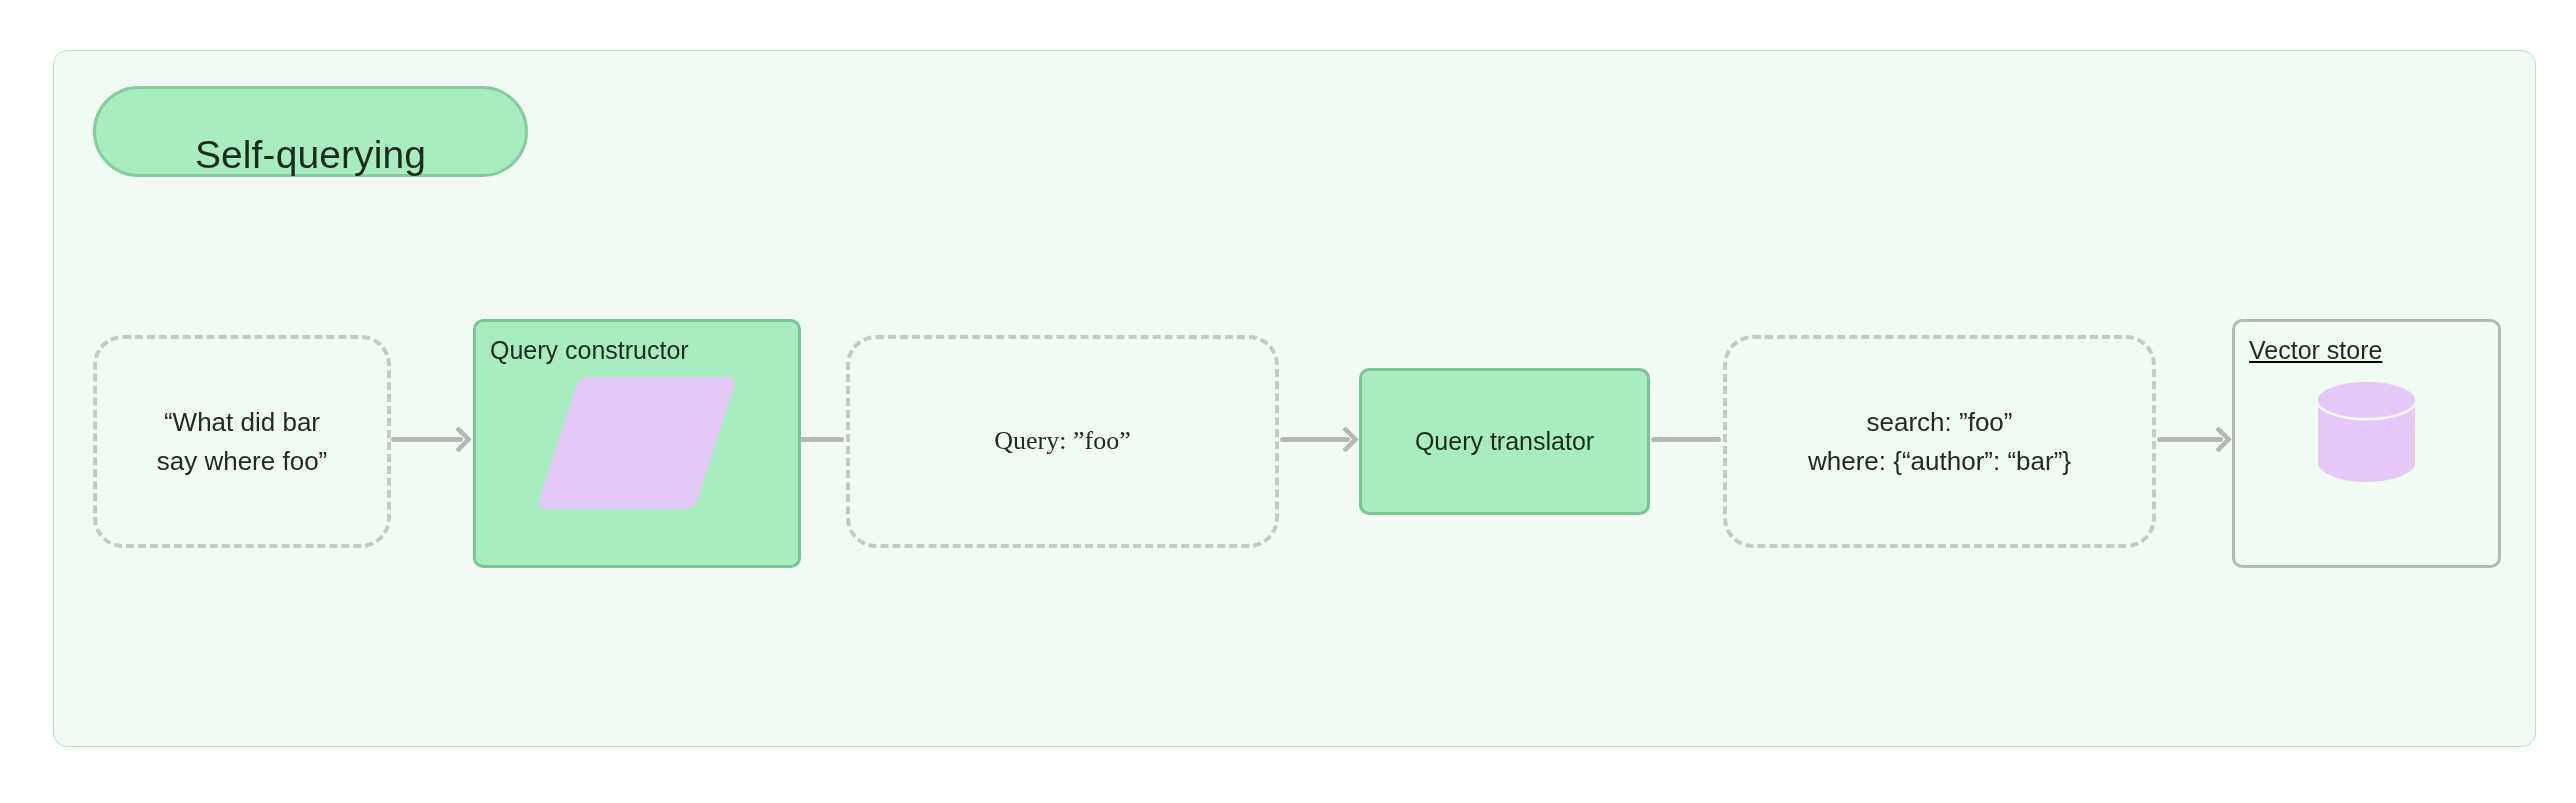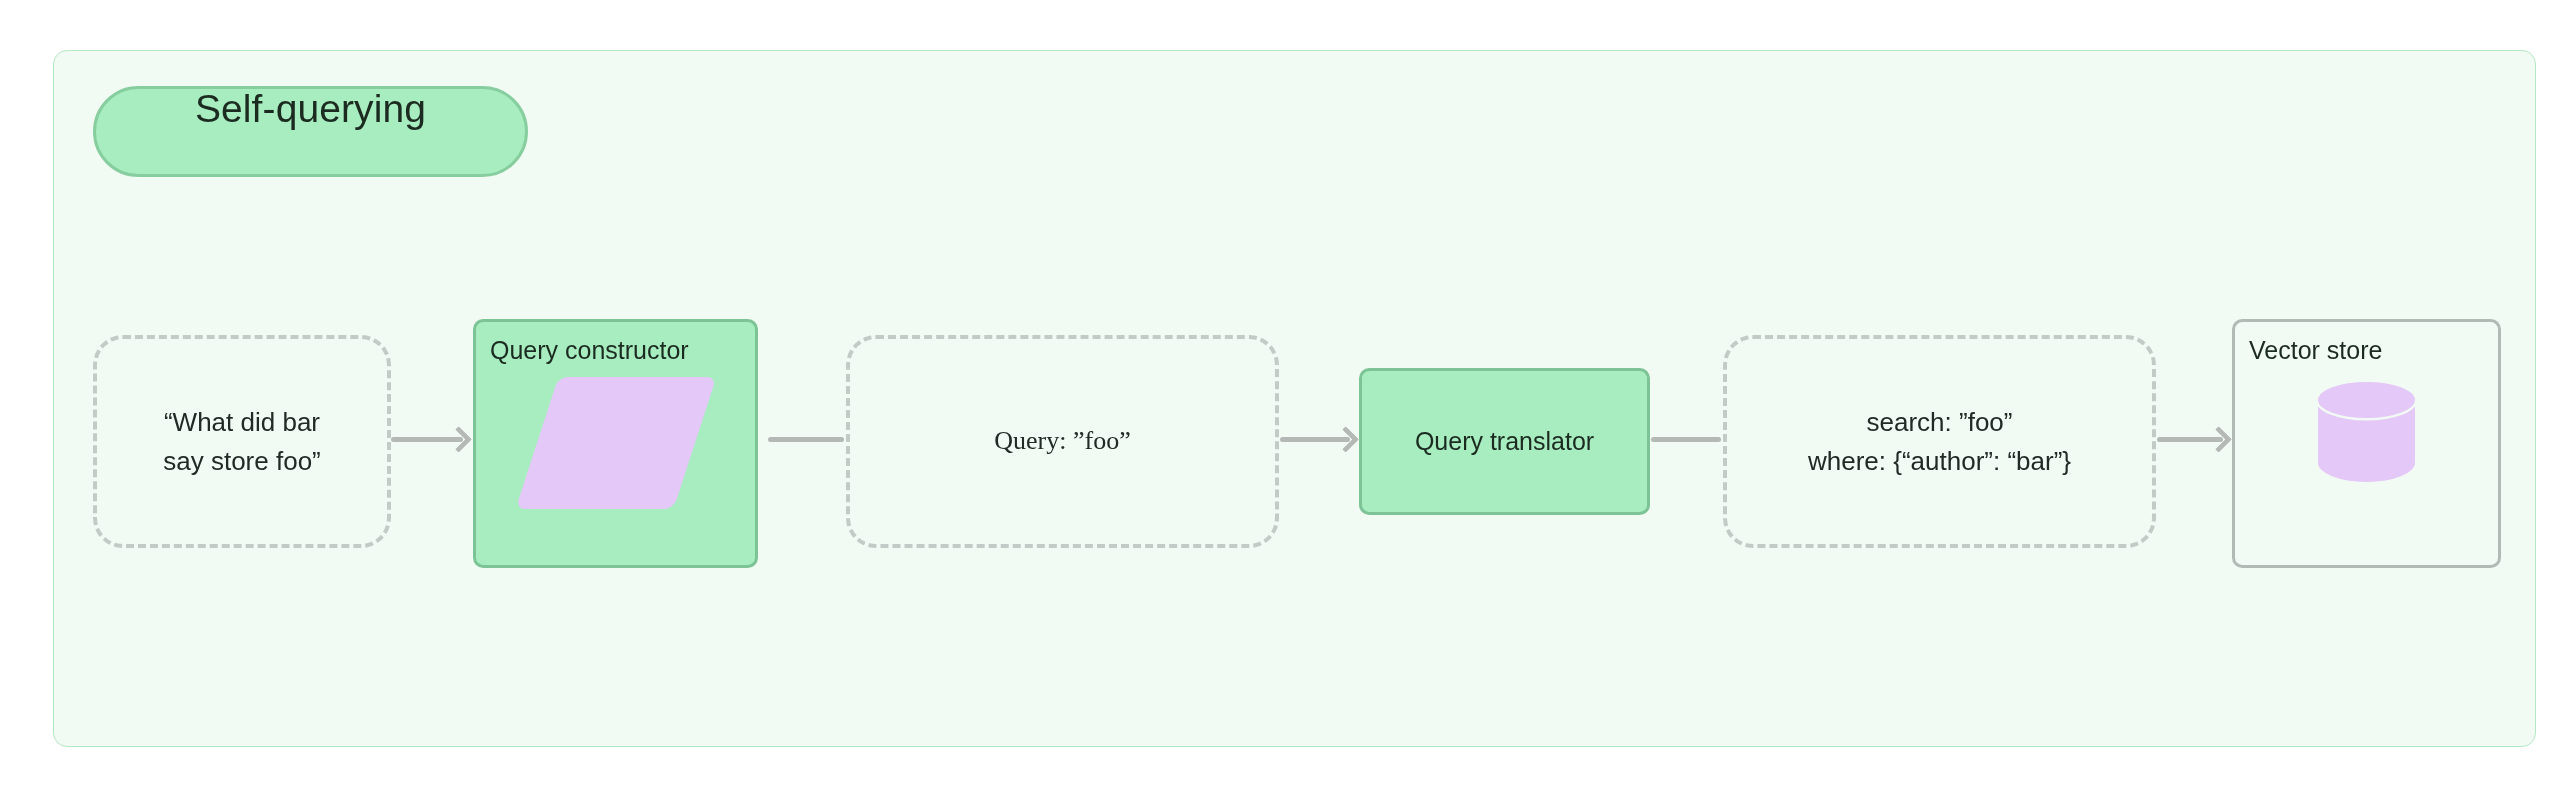--- a/index.html
+++ b/index.html
@@ -39,21 +39,21 @@
     position: absolute;
     left: 93px;
     top: 86px;
     width: 435px;
     height: 91px;
     box-sizing: border-box;
     background: #a8edc0;
     border: 3.2px solid #87ce9f;
     border-radius: 48px;
     display: flex;
-    align-items: flex-start;
+    align-items: flex-end;
     justify-content: center;
   }
   .title-pill .label {
     font-size: 39px;
     color: #1b2b20;
     letter-spacing: 0.1px;
     line-height: 1;
     white-space: nowrap;
   }
 
@@ -100,41 +100,42 @@
     color: #1b2b20;
     line-height: 1;
     white-space: nowrap;
   }
 
   
   .node.store {
     background: #f2faf4;
     border: 3.2px solid #b3bab6;
     border-radius: 10.3px;
+    text-decoration: underline;
   }
   .node.store .node-title {
     font-size: 25px;
     color: #1b2b20;
     line-height: 1;
     white-space: nowrap;
   }
 
   
   #node-question {
     left: 93px;
     top: 335px;
     width: 298px;
     height: 213px;
   }
 
   
   #node-query-constructor {
     left: 473px;
     top: 319px;
-    width: 285px;
+    width: 328px;
     height: 249px;
     justify-content: flex-start;
     padding-top: 15.5px;
   }
   #node-query-constructor .node-title {
     align-self: flex-start;
     padding-left: 14px;
   }
   .parallelogram {
     width: 158px;
@@ -256,21 +257,21 @@
     <div class="edge" id="edge-3">
       <span class="head"></span>
     </div>
     <div class="edge" id="edge-4"></div>
     <div class="edge" id="edge-5">
       <span class="head"></span>
     </div>
 
     <div class="node dashed" id="node-question">
       <div class="node-text">“What did bar</div>
-      <div class="node-text">say store foo”</div>
+      <div class="node-text">say where foo”</div>
     </div>
 
     <div class="node process" id="node-query-constructor">
       <div class="node-title">Query constructor</div>
       <div class="parallelogram"></div>
     </div>
 
     <div class="node dashed" id="node-structured-query">
       <div class="node-text">Query: ”foo”</div>
     </div>

